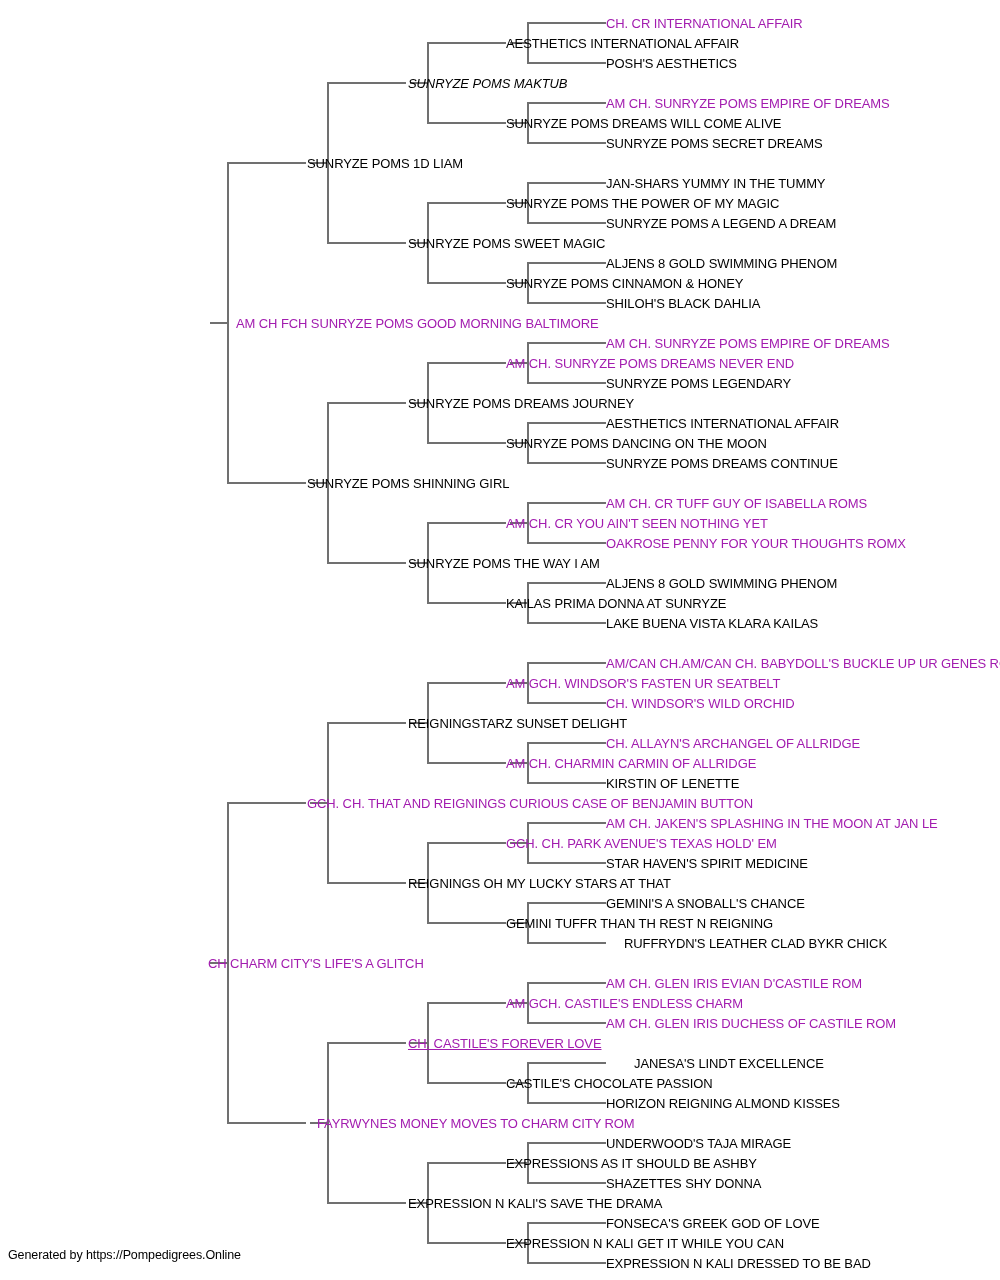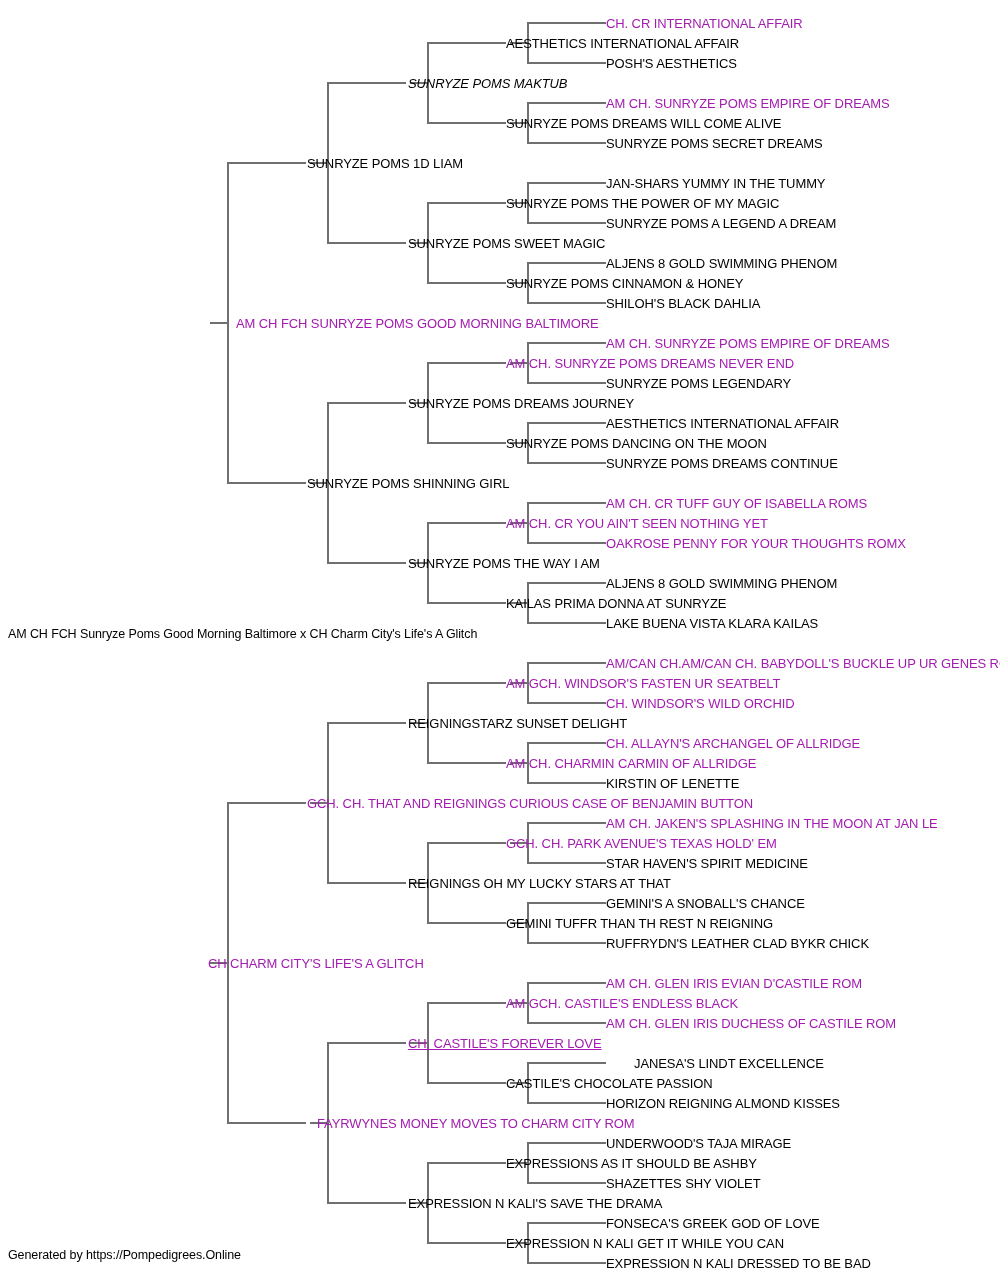--- a/index.html
+++ b/index.html
@@ -140,39 +140,38 @@
       <div class="node red" style="left: 307px; top: 797px;">GCH. CH. THAT AND REIGNINGS CURIOUS CASE OF BENJAMIN BUTTON</div>
       <div class="node red" style="left: 307px; top: 1117px; margin-left: 10px;">FAYRWYNES MONEY MOVES TO CHARM CITY ROM</div>
       <div class="node black" style="left: 408px; top: 717px;">REIGNINGSTARZ SUNSET DELIGHT</div>
       <div class="node black" style="left: 408px; top: 877px;">REIGNINGS OH MY LUCKY STARS AT THAT</div>
       <div class="node red" style="left: 408px; top: 1037px; text-decoration: underline;">CH. CASTILE'S FOREVER LOVE</div>
       <div class="node black" style="left: 408px; top: 1197px;">EXPRESSION N KALI'S SAVE THE DRAMA</div>
       <div class="node red" style="left: 506px; top: 677px;">AM GCH. WINDSOR'S FASTEN UR SEATBELT</div>
       <div class="node red" style="left: 506px; top: 757px;">AM CH. CHARMIN CARMIN OF ALLRIDGE</div>
       <div class="node red" style="left: 506px; top: 837px;">GCH. CH. PARK AVENUE'S TEXAS HOLD' EM</div>
       <div class="node black" style="left: 506px; top: 917px;">GEMINI TUFFR THAN TH REST N REIGNING</div>
-      <div class="node red" style="left: 506px; top: 997px;">AM GCH. CASTILE'S ENDLESS BLACK</div>
+      <div class="node red" style="left: 506px; top: 997px;">AM GCH. CASTILE'S ENDLESS CHARM</div>
       <div class="node black" style="left: 506px; top: 1077px;">CASTILE'S CHOCOLATE PASSION</div>
       <div class="node black" style="left: 506px; top: 1157px;">EXPRESSIONS AS IT SHOULD BE ASHBY</div>
       <div class="node black" style="left: 506px; top: 1237px;">EXPRESSION N KALI GET IT WHILE YOU CAN</div>
       <div class="node red" style="left: 606px; top: 657px;">AM/CAN CH.AM/CAN CH. BABYDOLL'S BUCKLE UP UR GENES ROMX</div>
       <div class="node red" style="left: 606px; top: 697px;">CH. WINDSOR'S WILD ORCHID</div>
       <div class="node red" style="left: 606px; top: 737px;">CH. ALLAYN'S ARCHANGEL OF ALLRIDGE</div>
       <div class="node black" style="left: 606px; top: 777px;">KIRSTIN OF LENETTE</div>
       <div class="node red" style="left: 606px; top: 817px;">AM CH. JAKEN'S SPLASHING IN THE MOON AT JAN LE</div>
       <div class="node black" style="left: 606px; top: 857px;">STAR HAVEN'S SPIRIT MEDICINE</div>
       <div class="node black" style="left: 606px; top: 897px;">GEMINI'S A SNOBALL'S CHANCE</div>
-      <div class="node black" style="left: 606px; top: 937px;">RUFFRYDN'S LEATHER CLAD BYKR CHICK</div>
+      <div class="node black" style="left: 624px; top: 937px;">RUFFRYDN'S LEATHER CLAD BYKR CHICK</div>
       <div class="node red" style="left: 606px; top: 977px;">AM CH. GLEN IRIS EVIAN D'CASTILE ROM</div>
       <div class="node red" style="left: 606px; top: 1017px;">AM CH. GLEN IRIS DUCHESS OF CASTILE ROM</div>
       <div class="node black" style="left: 606px; top: 1057px; margin-left: 28px;">JANESA'S LINDT EXCELLENCE</div>
       <div class="node black" style="left: 606px; top: 1097px;">HORIZON REIGNING ALMOND KISSES</div>
       <div class="node black" style="left: 606px; top: 1137px;">UNDERWOOD'S TAJA MIRAGE</div>
-      <div class="node black" style="left: 606px; top: 1177px;">SHAZETTES SHY VIOLET</div>
+      <div class="node black" style="left: 606px; top: 1177px;">SHAZETTES SHY DONNA</div>
       <div class="node black" style="left: 606px; top: 1217px;">FONSECA'S GREEK GOD OF LOVE</div>
       <div class="node black" style="left: 606px; top: 1257px;">EXPRESSION N KALI DRESSED TO BE BAD</div>
     </div>
 
-  <div class="caption" style="left: 8px; top: 627px;">AM CH FCH Sunryze Poms Good Morning Baltimore x CH Charm City's Life's A Glitch</div>
 
   <div class="footer" style="left: 8px; top: 1248px;">Generated by https://Pompedigrees.Online</div>
 
 </div>
 
 </body></html>

